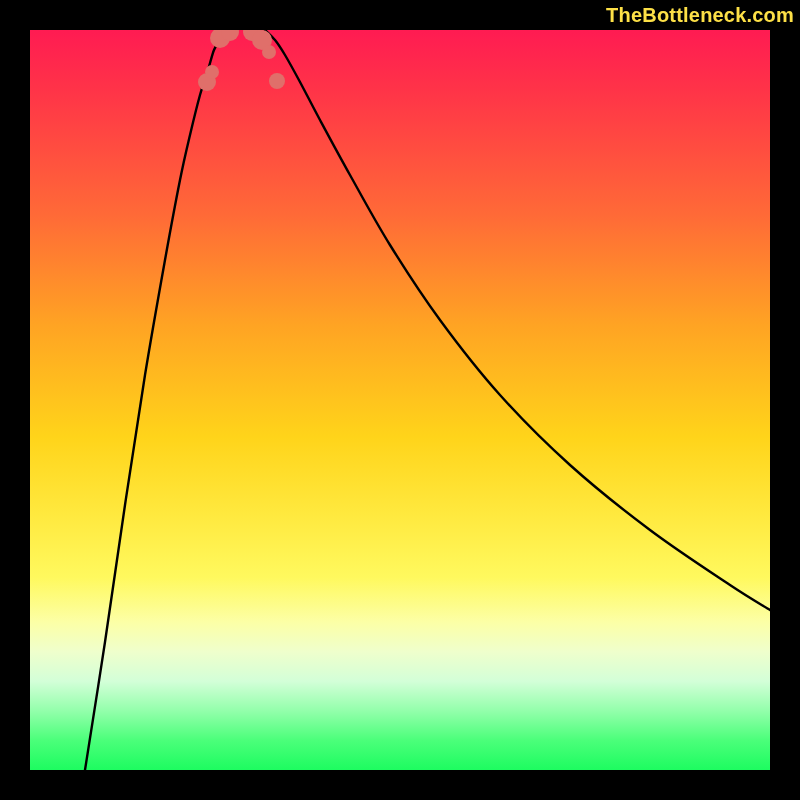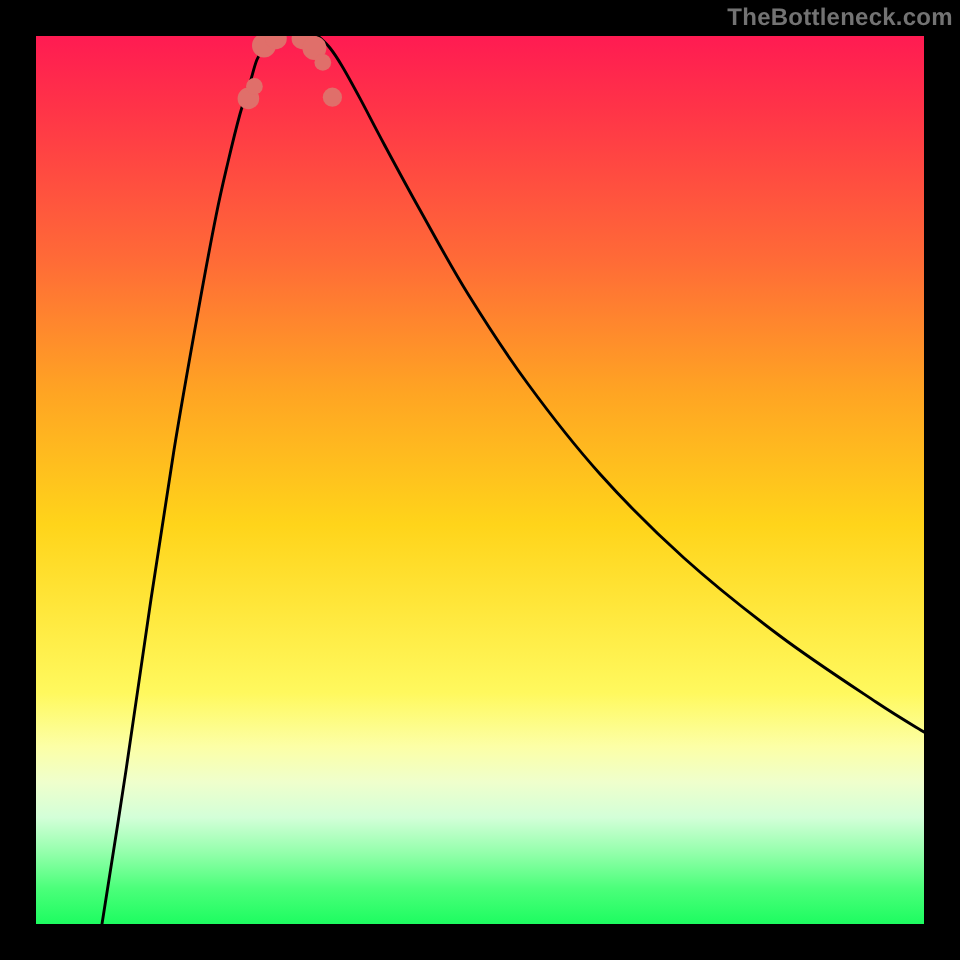--- a/index.html
+++ b/index.html
@@ -46,21 +46,21 @@
       #1dfc60 100%
     );
   }
   .watermark {
     position: absolute;
     top: 4px;
     right: 6px;
     font-family: Arial, Helvetica, sans-serif;
     font-size: 20px;
     font-weight: 600;
-    color: #737373;
+    color: #fde047;
     letter-spacing: 0.2px;
     user-select: none;
   }
   svg.curves {
     position: absolute;
     inset: 0;
   }
 </style>
 </head>
 <body>

